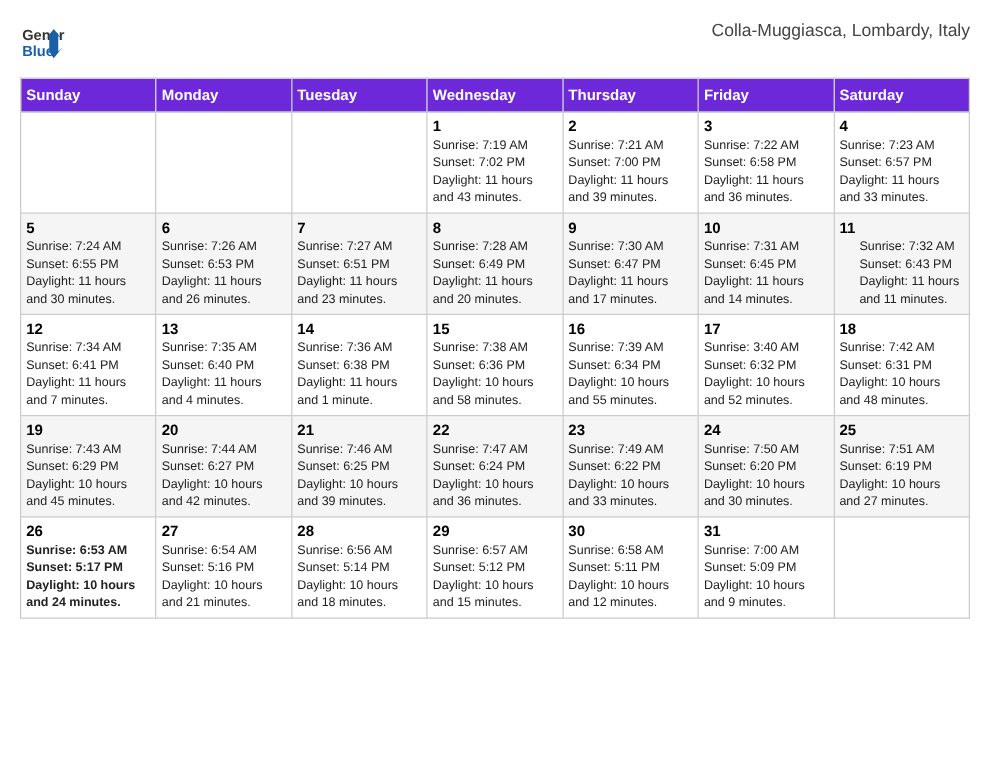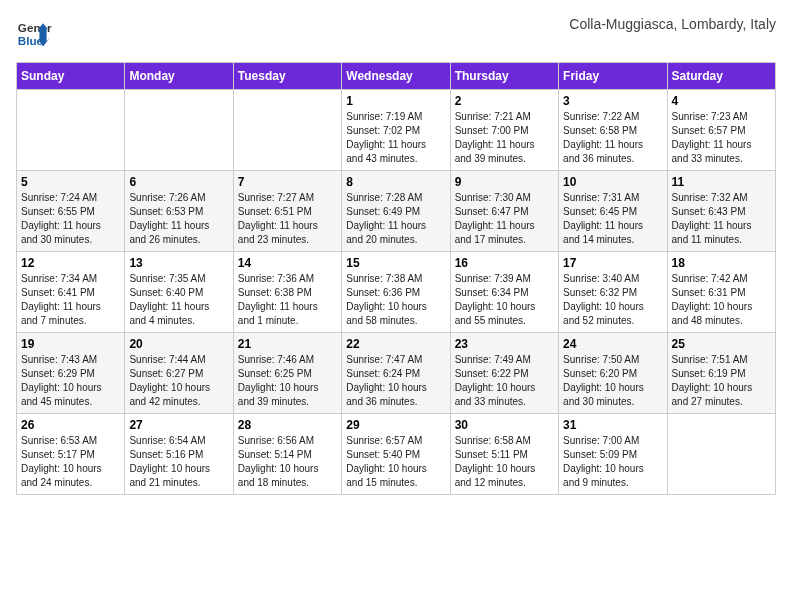--- a/index.html
+++ b/index.html
@@ -175,21 +175,21 @@
         </td>
         <td>
           <div class="day-number">10</div>
           <div class="day-info" style="white-space: pre-line;">Sunrise: 7:31 AM
 Sunset: 6:45 PM
 Daylight: 11 hours
 and 14 minutes.</div>
         </td>
         <td>
           <div class="day-number">11</div>
-          <div class="day-info" style="white-space: pre-line;">Sunrise: 7:32 AM
+          <div class="day-info" style="white-space: pre-line; margin-left: 16px;">Sunrise: 7:32 AM
 Sunset: 6:43 PM
 Daylight: 11 hours
 and 11 minutes.</div>
         </td>
       </tr>
       <tr>
         <td>
           <div class="day-number">12</div>
           <div class="day-info" style="white-space: pre-line;">Sunrise: 7:34 AM
 Sunset: 6:41 PM
@@ -286,21 +286,21 @@
           <div class="day-number">25</div>
           <div class="day-info" style="white-space: pre-line;">Sunrise: 7:51 AM
 Sunset: 6:19 PM
 Daylight: 10 hours
 and 27 minutes.</div>
         </td>
       </tr>
       <tr>
         <td>
           <div class="day-number">26</div>
-          <div class="day-info" style="white-space: pre-line;">Sunrise: 6:53 AM
+          <div class="day-info" style="white-space: pre-line; font-weight: bold;">Sunrise: 6:53 AM
 Sunset: 5:17 PM
 Daylight: 10 hours
 and 24 minutes.</div>
         </td>
         <td>
           <div class="day-number">27</div>
           <div class="day-info" style="white-space: pre-line;">Sunrise: 6:54 AM
 Sunset: 5:16 PM
 Daylight: 10 hours
 and 21 minutes.</div>
@@ -308,21 +308,21 @@
         <td>
           <div class="day-number">28</div>
           <div class="day-info" style="white-space: pre-line;">Sunrise: 6:56 AM
 Sunset: 5:14 PM
 Daylight: 10 hours
 and 18 minutes.</div>
         </td>
         <td>
           <div class="day-number">29</div>
           <div class="day-info" style="white-space: pre-line;">Sunrise: 6:57 AM
-Sunset: 5:40 PM
+Sunset: 5:12 PM
 Daylight: 10 hours
 and 15 minutes.</div>
         </td>
         <td>
           <div class="day-number">30</div>
           <div class="day-info" style="white-space: pre-line;">Sunrise: 6:58 AM
 Sunset: 5:11 PM
 Daylight: 10 hours
 and 12 minutes.</div>
         </td>

